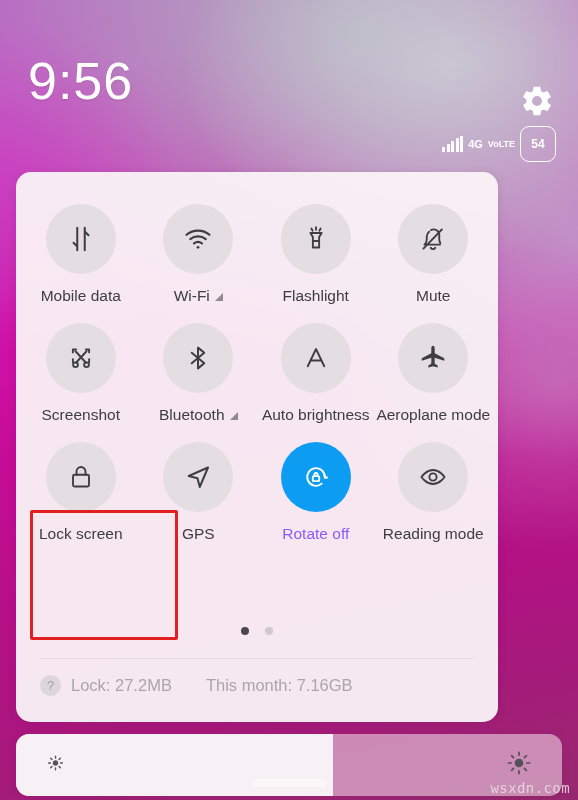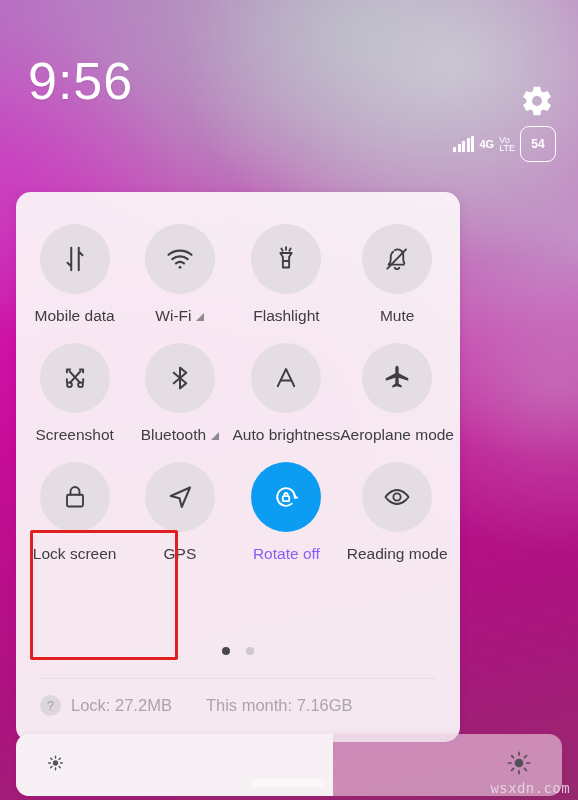--- a/index.html
+++ b/index.html
@@ -49,33 +49,32 @@
     display:flex; align-items:center; gap:5px; color:#fff;
   }
   .bars { display:flex; align-items:flex-end; gap:1.5px; height:16px; }
   .bars i { display:block; width:3px; background:#fff; border-radius:.5px; opacity:.95; }
   .bars i:nth-child(1){ height:5px; }
   .bars i:nth-child(2){ height:8px; }
   .bars i:nth-child(3){ height:11px; }
   .bars i:nth-child(4){ height:14px; }
   .bars i:nth-child(5){ height:16px; }
   .net { font-size:11px; font-weight:bold; letter-spacing:0; }
-  .volte { display:flex; flex-direction:column; line-height:8px; font-size:9px; font-weight:normal; }
+  .volte { display:flex; line-height:8px; font-size:9px; font-weight:bold; }
   .batt {
     border:1.6px solid #fff; border-radius:9px; padding:10px 7px;
     font-size:12px; font-weight:bold; min-width:36px; text-align:center;
   }
 
   
   .qs-panel {
-    position:absolute; left:16px; top:172px; width:444px; height:550px;
+    position:absolute; left:16px; top:172px; width:482px; height:550px;
     background:rgba(250,243,247,0.95);
     border-radius:15px;
     box-shadow:0 2px 10px rgba(80,20,70,.12);
-    margin-top:20px;
   }
   .grid {
     padding:24px 6px 0 6px;
     display:grid; grid-template-columns:repeat(4,1fr);
     row-gap:0;
   }
   .tile {
     display:flex; flex-direction:column; align-items:center;
     padding:8px 0 10px 0; position:relative;
   }

